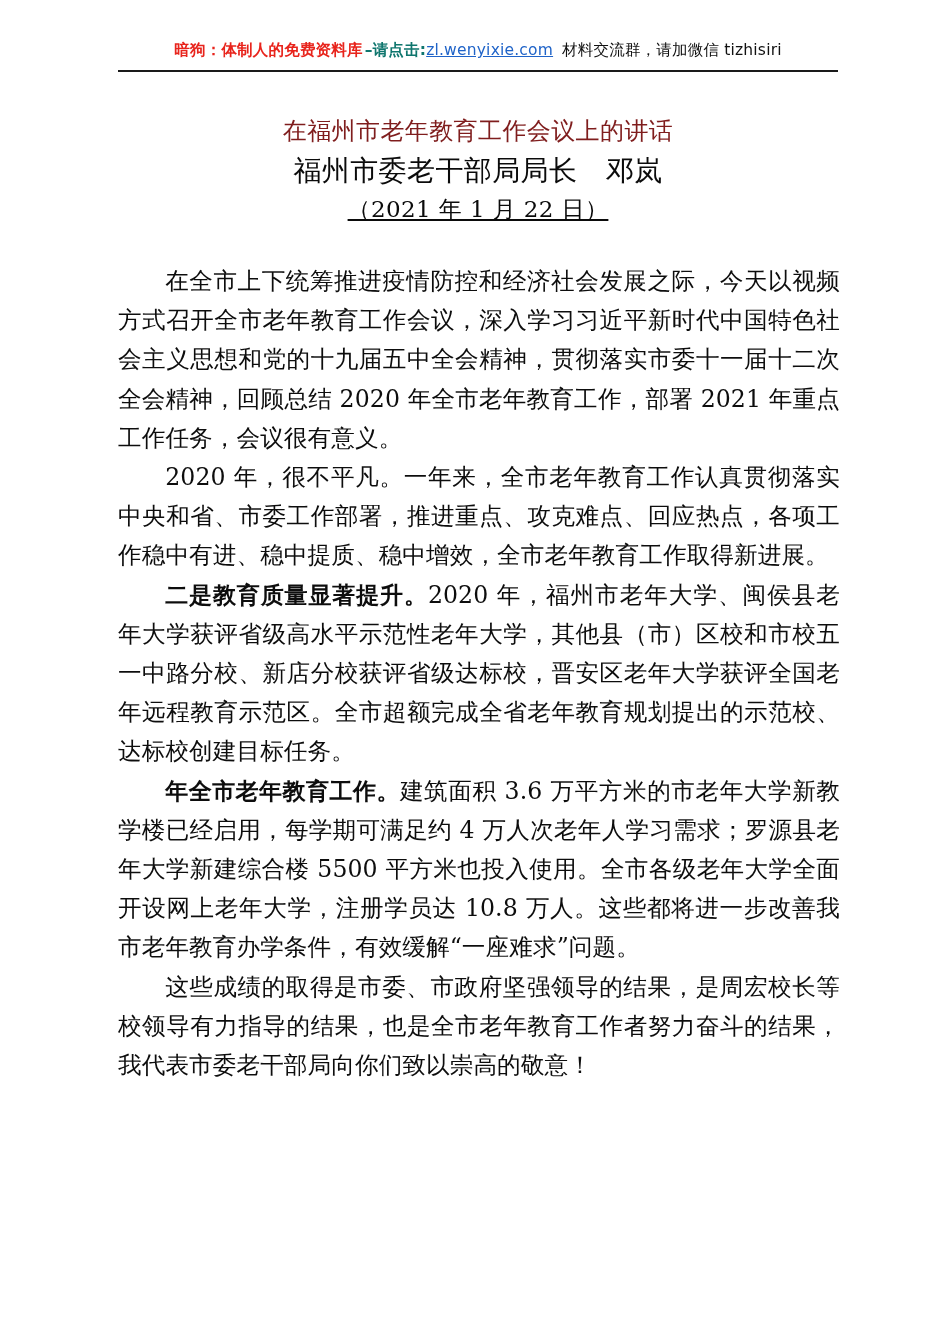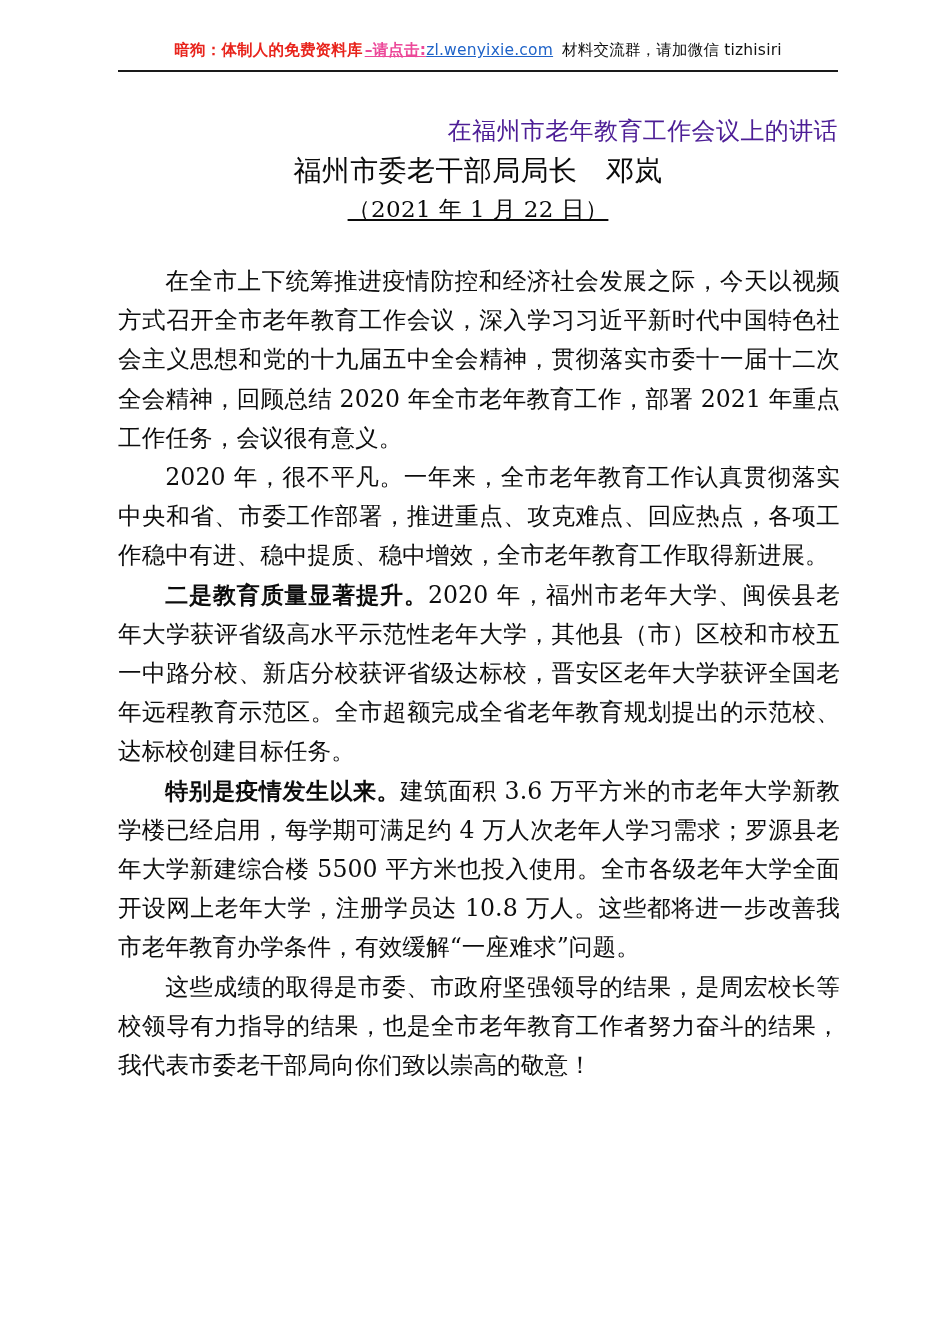--- a/index.html
+++ b/index.html
@@ -38,25 +38,24 @@
     font-family: "DejaVu Sans", "Liberation Sans", sans-serif;
     font-size: 15.5px;
     line-height: 1;
   }
   .promo-brand {
     color: #e8241c;
     font-weight: bold;
     letter-spacing: 0.2px;
   }
   .promo-sep {
-    color: #ec4899;
+    color: #0f766e;
     font-weight: bold;
     margin-left: 2px;
     letter-spacing: 0.2px;
-    text-decoration: underline;
   }
   .promo-link {
     color: #1f63c8;
     text-decoration: underline;
     font-weight: normal;
     letter-spacing: 0.2px;
   }
   .promo-tail {
     color: #111111;
     margin-left: 9px;
@@ -77,22 +76,21 @@
     position: absolute;
     left: 118px;
     top: 112px;
     width: 720px;
     text-align: center;
   }
   .doc-title {
     font-size: 24px;
     line-height: 39px;
     letter-spacing: 0.4px;
-    color: #4c1d95;
-    text-align: right;
+    color: #7f1d1d;
   }
   .doc-byline {
     font-size: 28px;
     line-height: 39px;
     letter-spacing: 0.4px;
     color: #0b0b0b;
   }
   .doc-date {
     font-size: 23px;
     line-height: 39px;
@@ -148,20 +146,20 @@
     <p class="para">
       <span class="lead"></span><span>在全市上下统筹推进疫情防控和经济社会发展之际，今天以视频方式召开全市老年教育工作会议，深入学习习近平新时代中国特色社会主义思想和党的十九届五中全会精神，贯彻落实市委十一届十二次全会精神，回顾总结 2020 年全市老年教育工作，部署 2021 年重点工作任务，会议很有意义。</span>
     </p>
     <p class="para">
       <span class="lead"></span><span>2020 年，很不平凡。一年来，全市老年教育工作认真贯彻落实中央和省、市委工作部署，推进重点、攻克难点、回应热点，各项工作稳中有进、稳中提质、稳中增效，全市老年教育工作取得新进展。</span>
     </p>
     <p class="para">
       <span class="lead">二是教育质量显著提升。</span><span>2020 年，福州市老年大学、闽侯县老年大学获评省级高水平示范性老年大学，其他县（市）区校和市校五一中路分校、新店分校获评省级达标校，晋安区老年大学获评全国老年远程教育示范区。全市超额完成全省老年教育规划提出的示范校、达标校创建目标任务。</span>
     </p>
     <p class="para">
-      <span class="lead">特别是疫情发生以来。</span><span>建筑面积 3.6 万平方米的市老年大学新教学楼已经启用，每学期可满足约 4 万人次老年人学习需求；罗源县老年大学新建综合楼 5500 平方米也投入使用。全市各级老年大学全面开设网上老年大学，注册学员达 10.8 万人。这些都将进一步改善我市老年教育办学条件，有效缓解“一座难求”问题。</span>
+      <span class="lead">年全市老年教育工作。</span><span>建筑面积 3.6 万平方米的市老年大学新教学楼已经启用，每学期可满足约 4 万人次老年人学习需求；罗源县老年大学新建综合楼 5500 平方米也投入使用。全市各级老年大学全面开设网上老年大学，注册学员达 10.8 万人。这些都将进一步改善我市老年教育办学条件，有效缓解“一座难求”问题。</span>
     </p>
     <p class="para">
       <span class="lead"></span><span>这些成绩的取得是市委、市政府坚强领导的结果，是周宏校长等校领导有力指导的结果，也是全市老年教育工作者努力奋斗的结果，我代表市委老干部局向你们致以崇高的敬意！</span>
     </p>
   </div>
 
 </div>
 
 </body></html>

